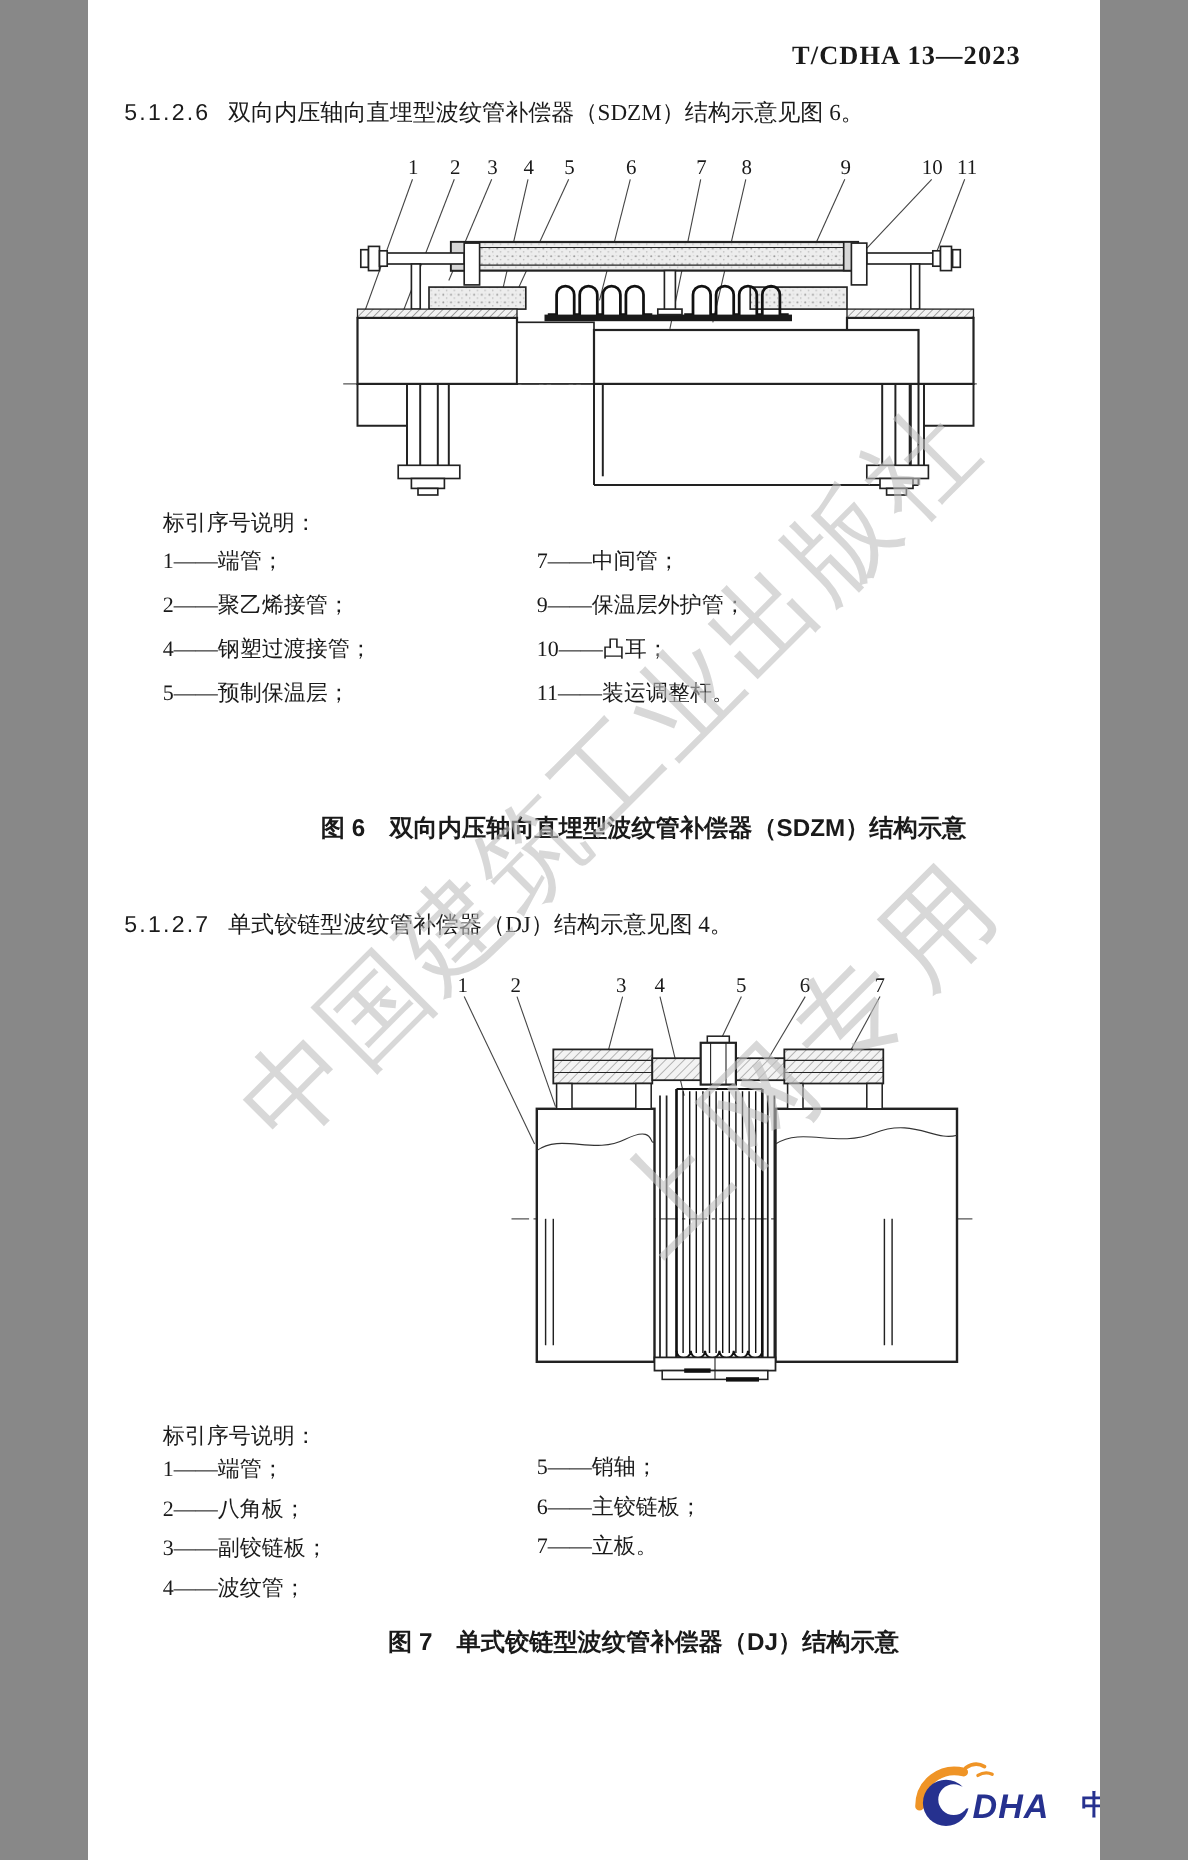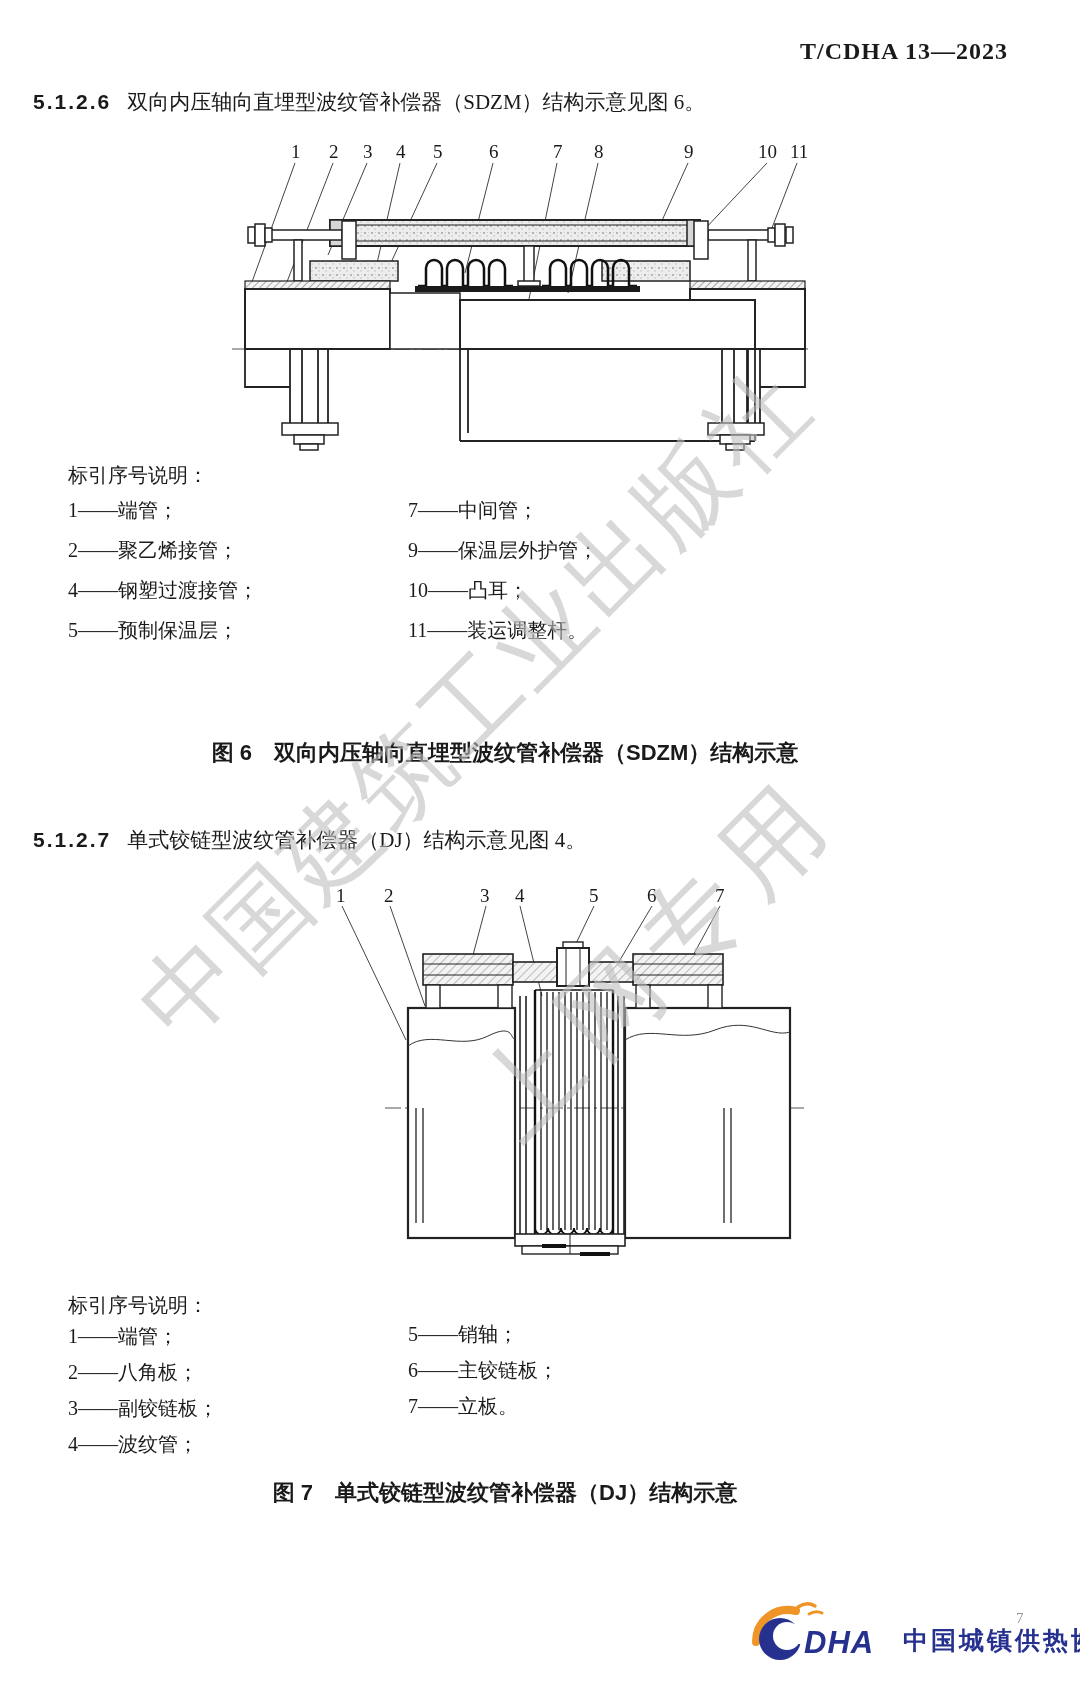--- a/index.html
+++ b/index.html
@@ -1,26 +1,26 @@
 <!DOCTYPE html>
 <html><head>
 <meta charset="utf-8">
 <style>
   html,body{margin:0;padding:0;background:#888;}
   #page{
-    position:relative;width:1080px;height:1691px;background:#ffffff;
+    position:relative;width:920px;height:1691px;background:#ffffff;
     font-family:"Liberation Serif","DejaVu Serif",serif;color:#1a1a1a;
     overflow:hidden;margin:0 auto;
   }
   .hdr{
     position:absolute;top:38px;right:72px;font-size:24px;font-weight:bold;
     letter-spacing:1px;
   }
   .clause{position:absolute;left:33px;font-size:21px;white-space:nowrap;}
-  .clause .num{font-family:"Liberation Sans","DejaVu Sans",sans-serif;font-weight:bold;letter-spacing:2px;margin-right:16px;}
+  .clause .num{font-family:"Liberation Sans","DejaVu Sans",sans-serif;font-weight:normal;letter-spacing:2px;margin-right:16px;}
   .legend-title{position:absolute;left:68px;font-size:20px;}
   .legend{position:absolute;margin:0;padding:0;list-style:none;font-size:20px;}
   .legend li{margin:0;padding:0;}
   .lg40 li{height:40px;line-height:40px;}
   .lg36 li{height:36px;line-height:36px;}
   .caption{
     position:absolute;left:0;width:1010px;text-align:center;
     font-family:"Liberation Sans","DejaVu Sans",sans-serif;font-weight:bold;font-size:22px;
   }
   .wm{

